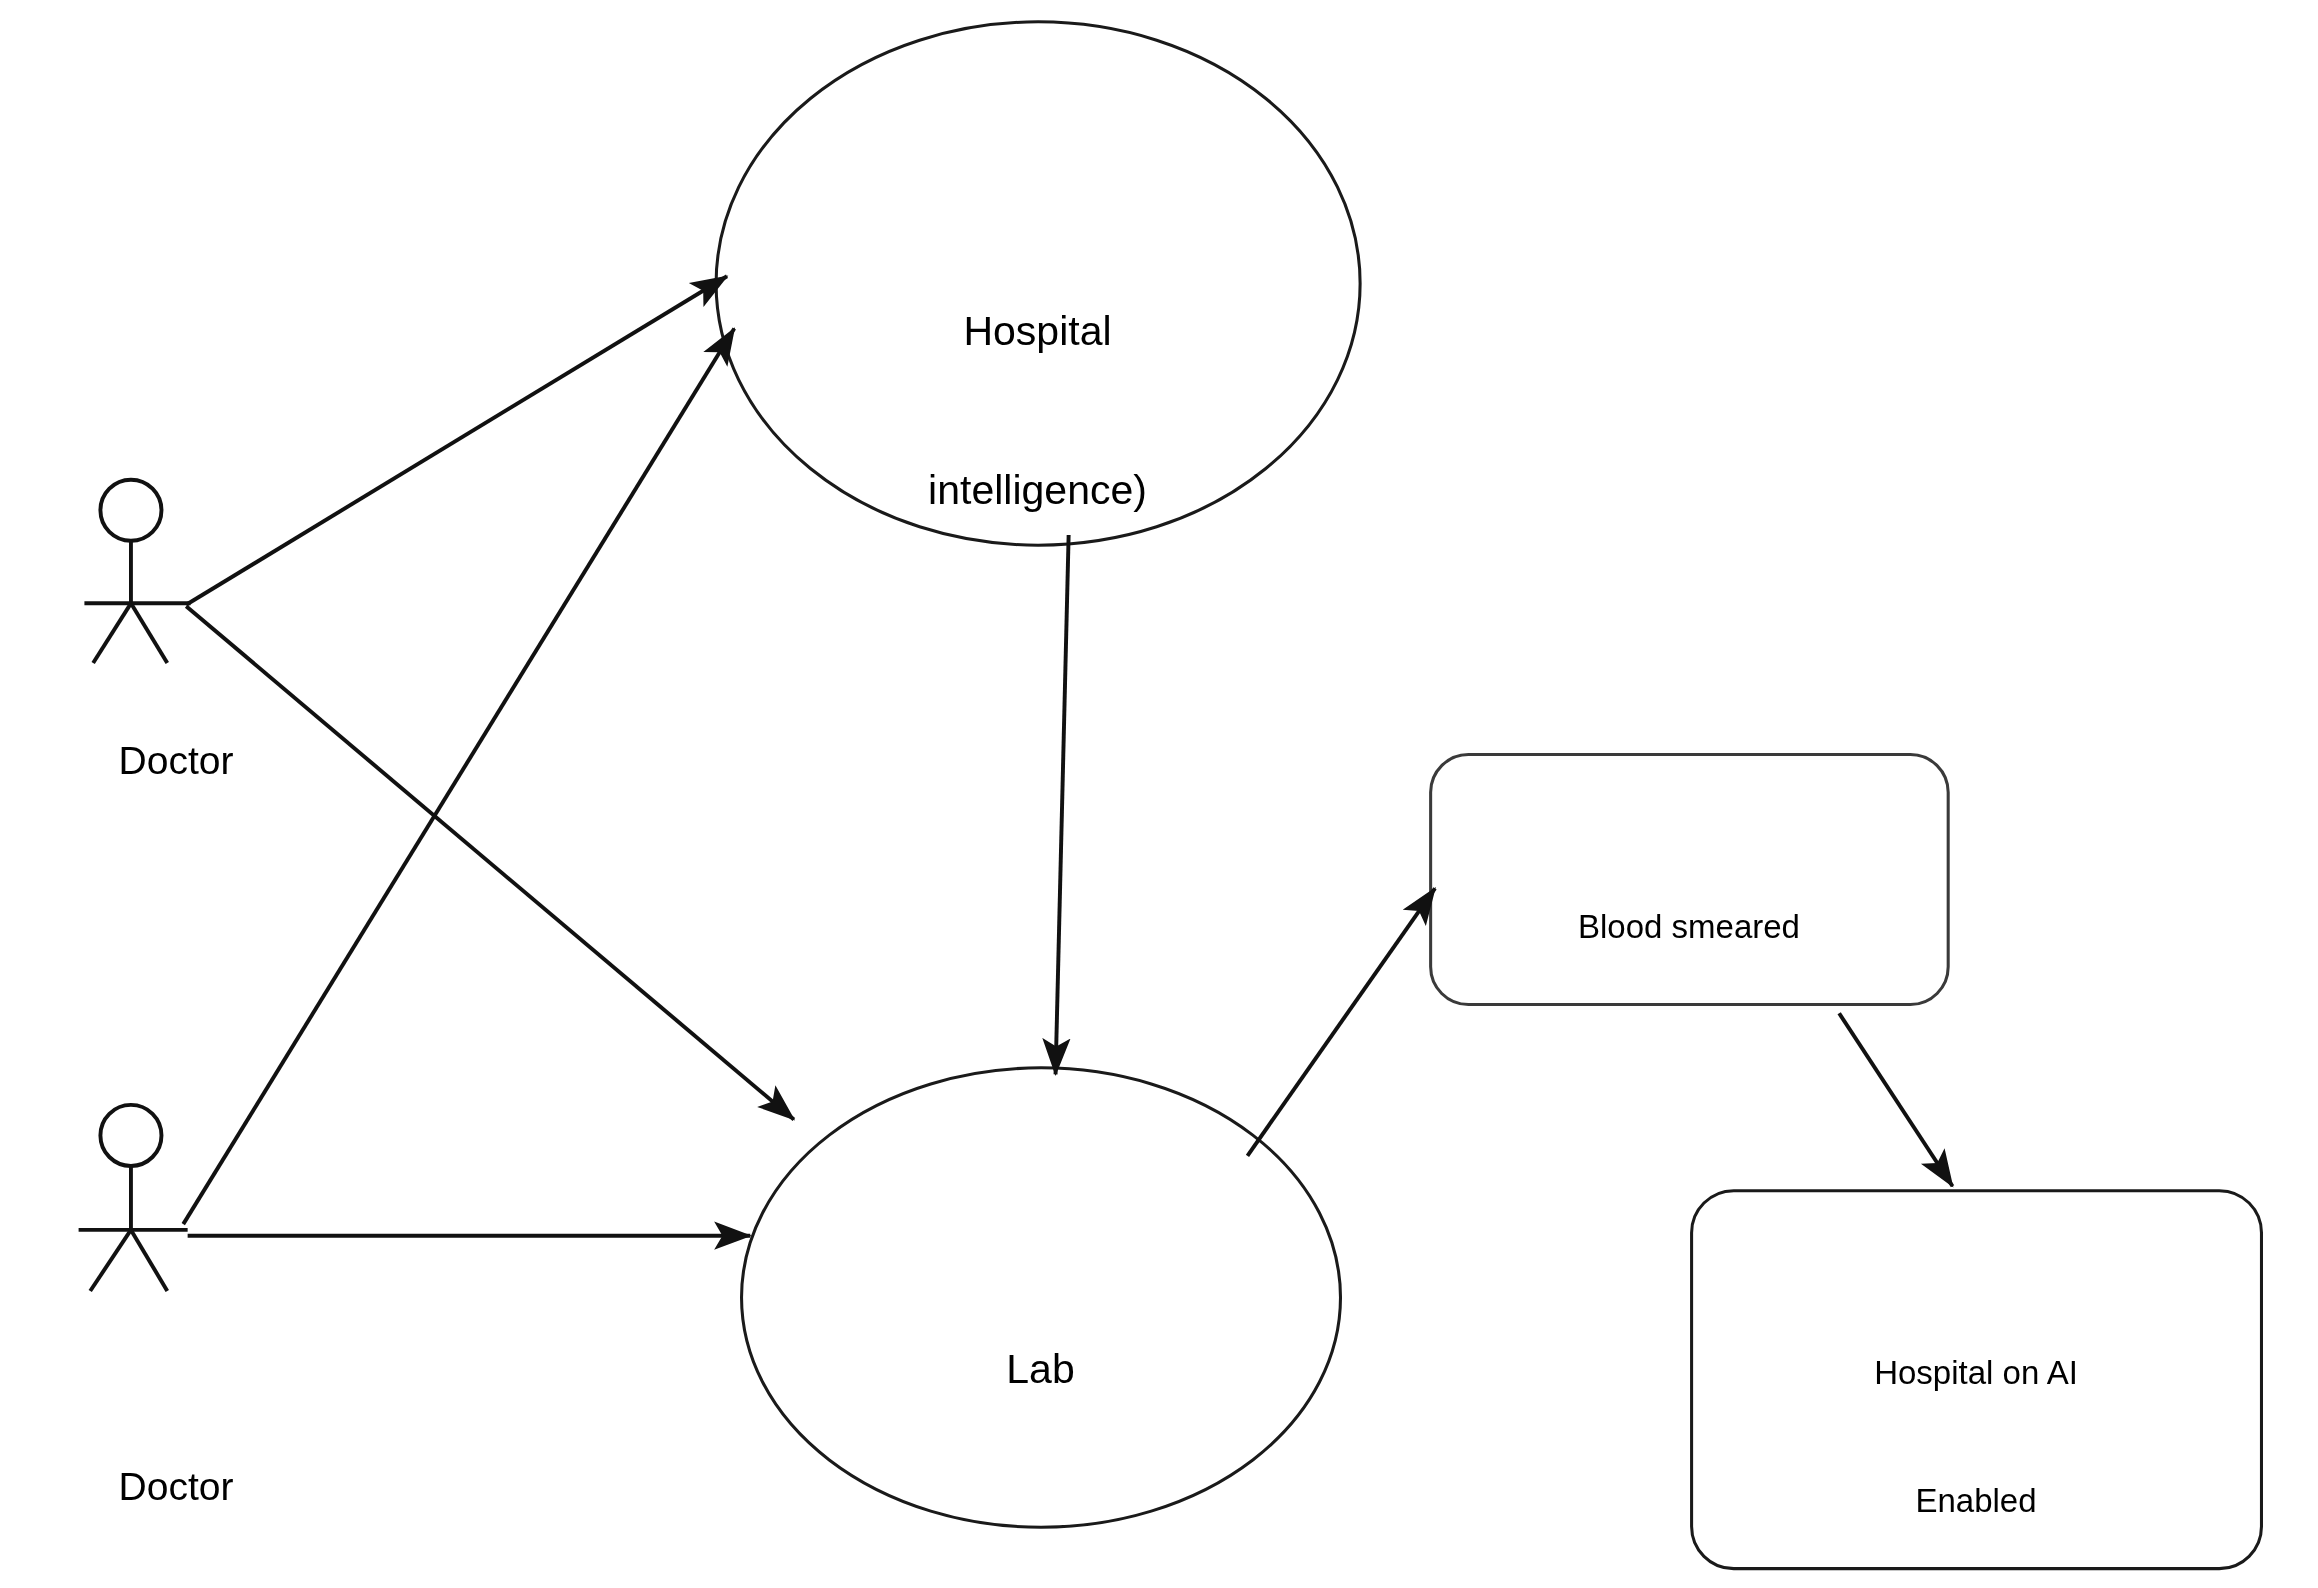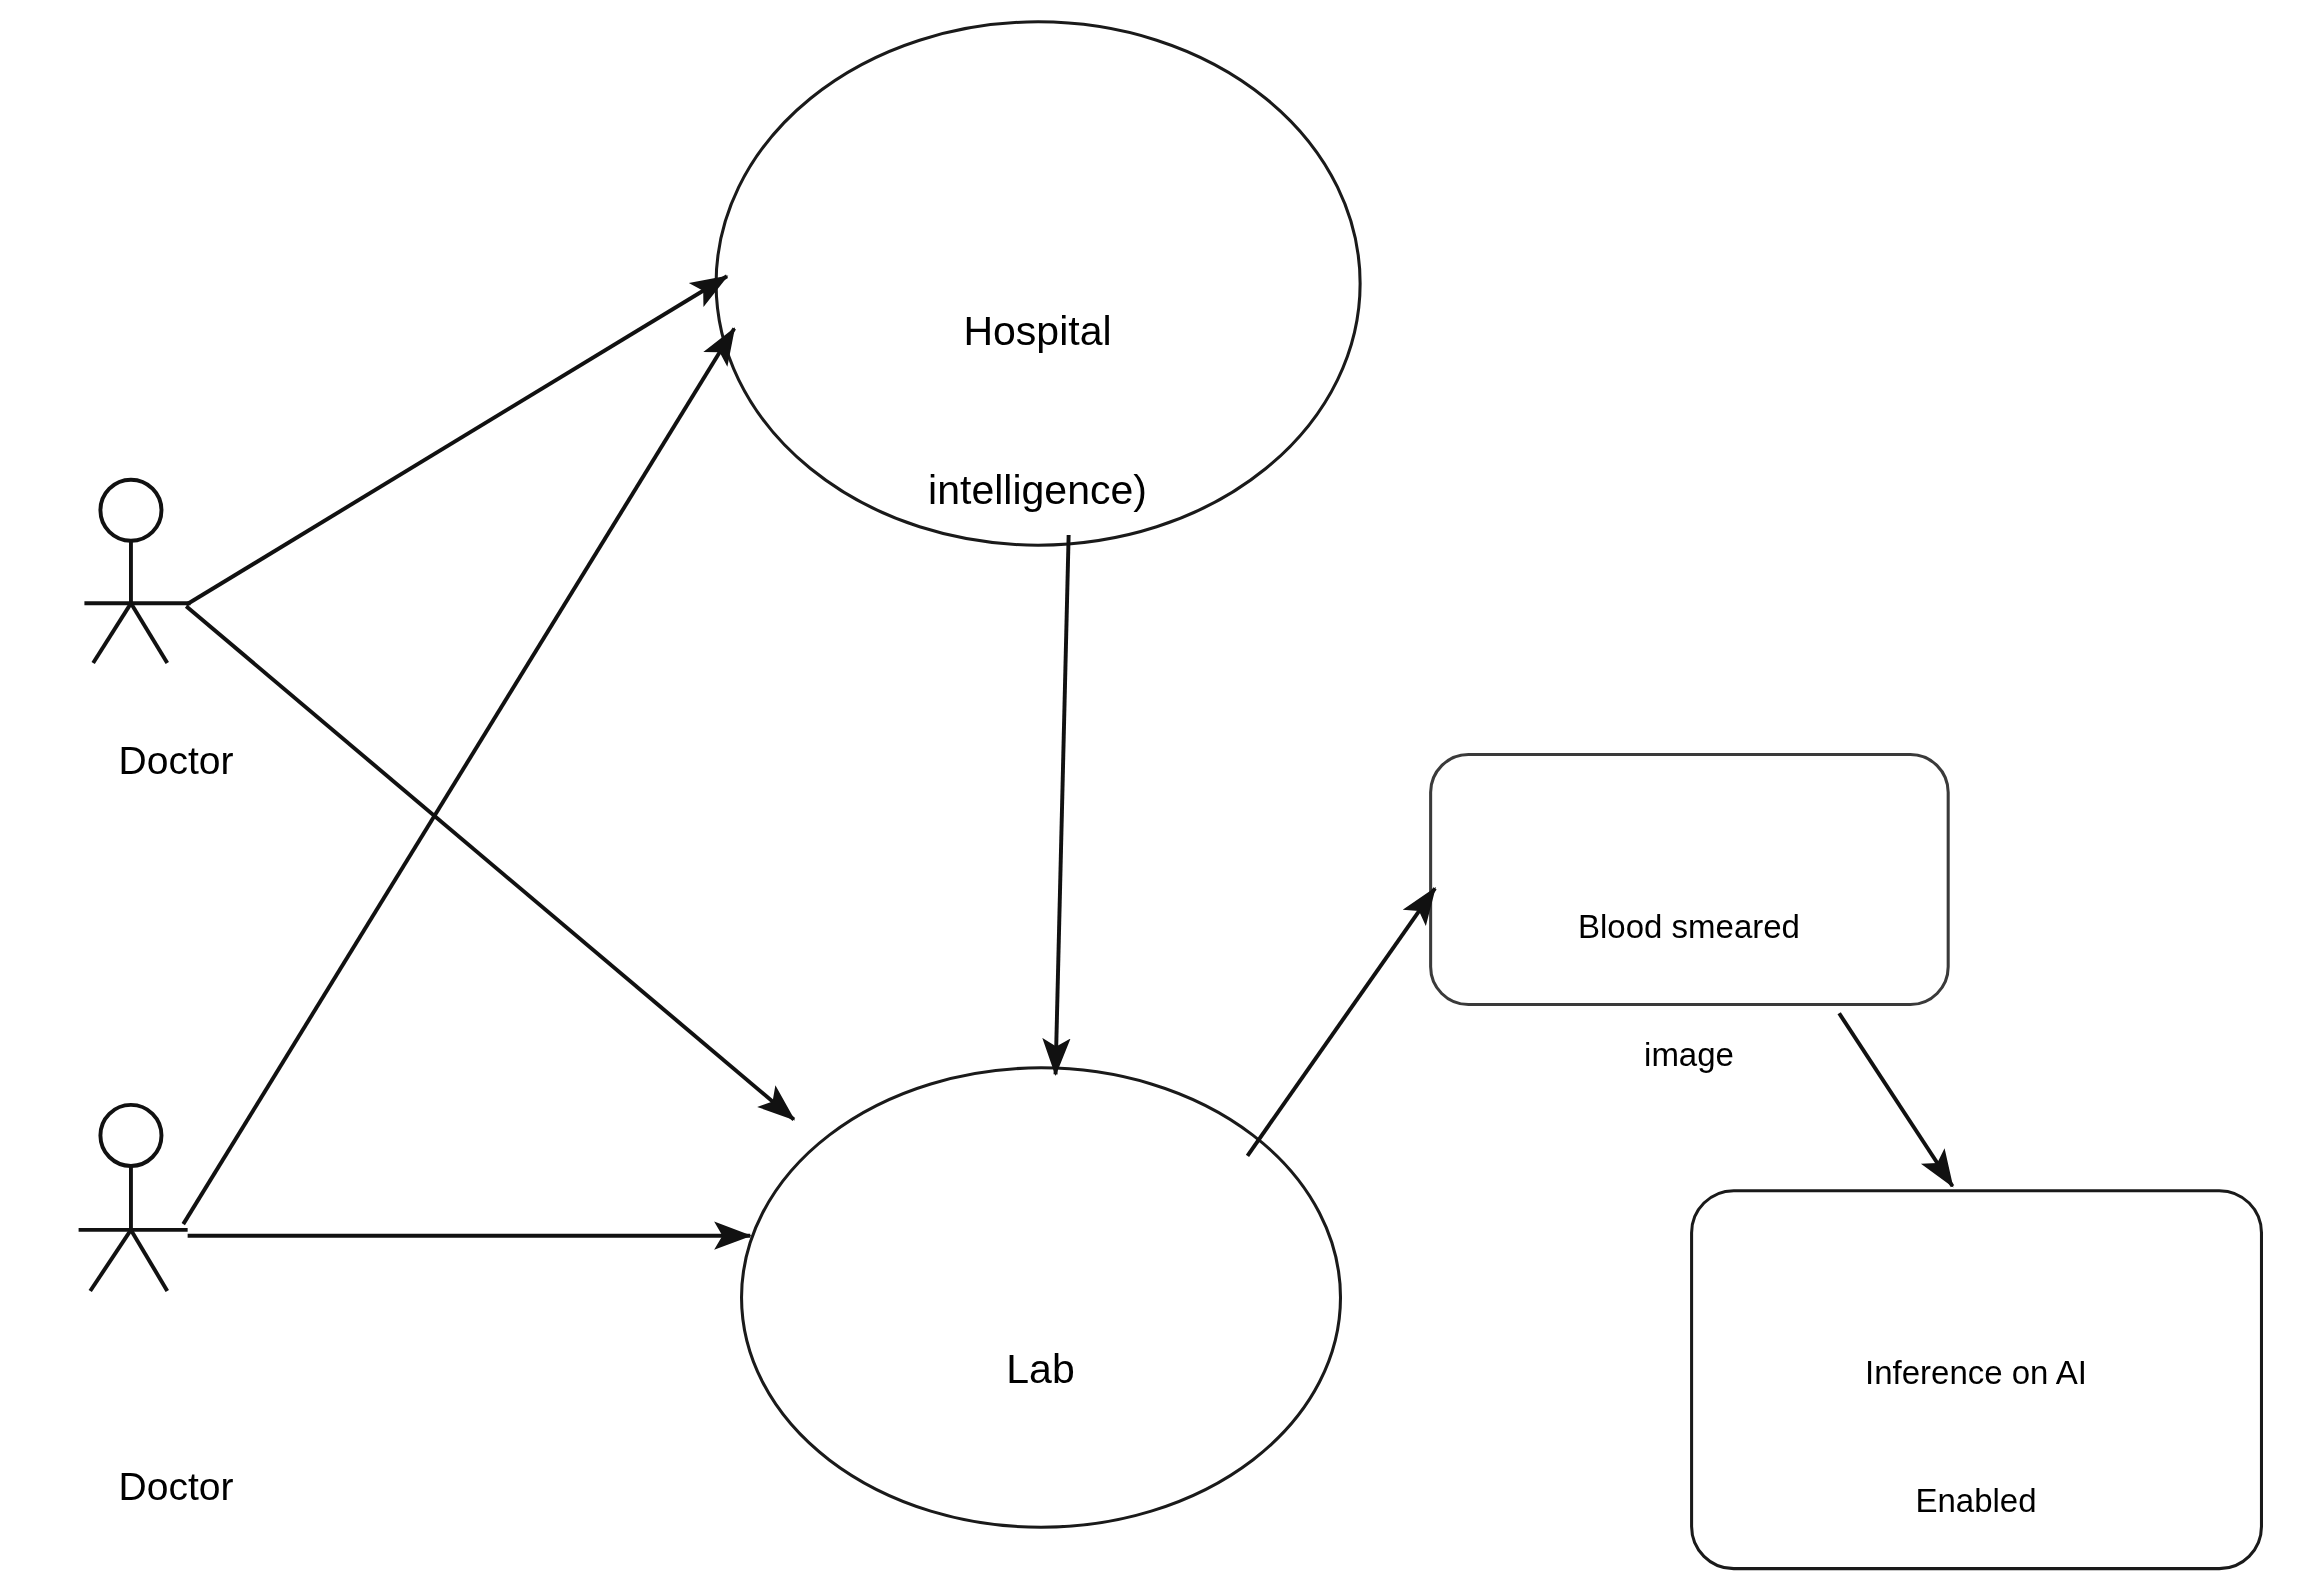--- a/index.html
+++ b/index.html
@@ -119,25 +119,24 @@
     <div>Hospital</div>
     <div>intelligence)</div>
   </div>
 
   <div class="node-label ellipse-label" style="left:750px; top:1236px; width:581px;">
     <div>Lab</div>
   </div>
 
   <div class="node-label box-label" style="left:1430px; top:820px; width:518px;">
     <div>Blood smeared</div>
-    <div>image</div>
   </div>
 
   <div class="node-label box-label" style="left:1691px; top:1266px; width:570px;">
-    <div>Inference on AI</div>
+    <div>Hospital on AI</div>
     <div>Enabled</div>
     
   </div>
 
   <div class="node-label actor-label" style="left:0px; top:736px; width:262px;">Doctor</div>
 
   <div class="node-label actor-label" style="left:0px; top:1361px; width:262px;">
     <div>Doctor</div>
     
   </div>

